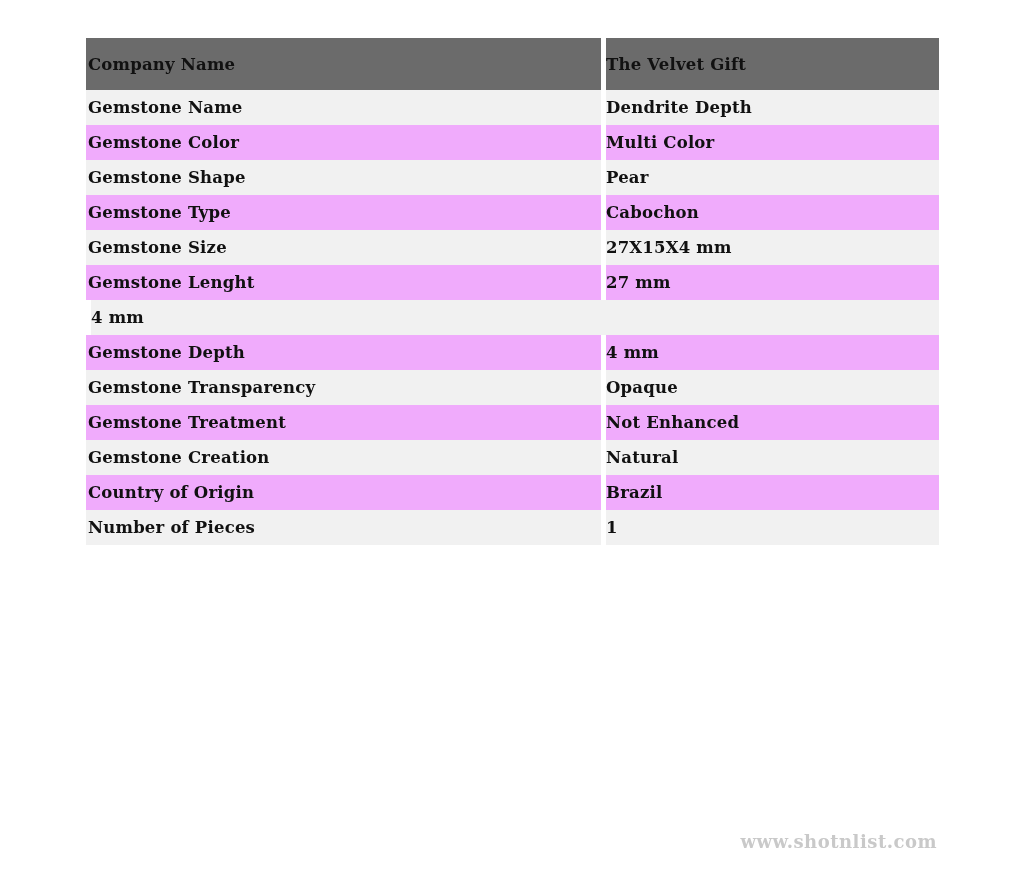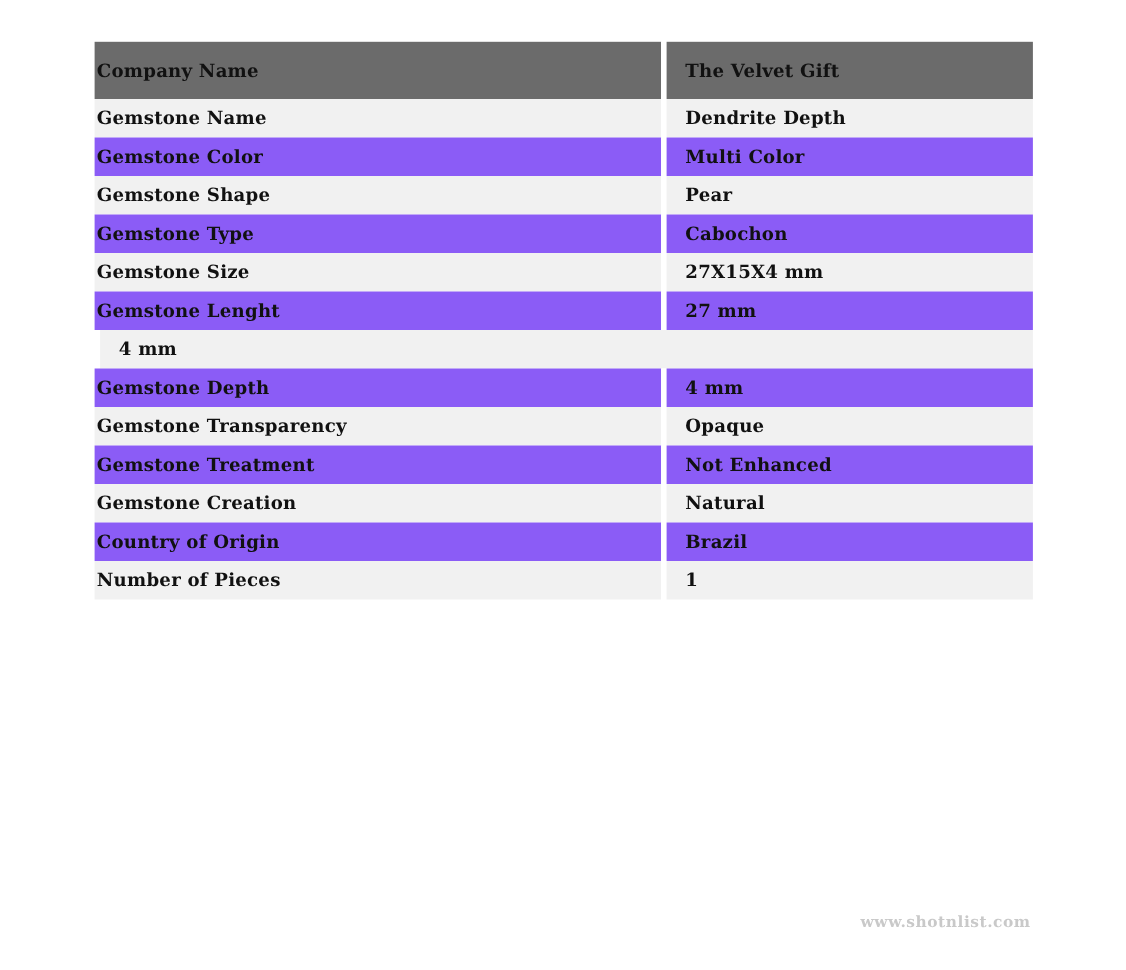--- a/index.html
+++ b/index.html
@@ -28,47 +28,46 @@
     height: 52px;
   }
   .cell {
     display: flex;
     align-items: center;
     font-weight: bold;
     font-size: 16.5px;
     color: #111111;
     letter-spacing: 0.2px;
     box-sizing: border-box;
-    background: #8b5cf6;
+    background: #f0abfc;
   }
   .cell.left {
     width: 515px;
     padding-left: 2px;
   }
   .gap {
     width: 5px;
     background: #ffffff;
   }
   .cell.right {
     flex: 1;
-    padding-left: 17px;
   }
   .row.header .cell {
     background: #6b6b6b;
   }
   .row:nth-child(even) .cell {
     background: #f1f1f1;
   }
   .watermark {
     position: absolute;
     right: 87px;
     top: 831px;
     font-family: "DejaVu Serif", serif;
     font-weight: bold;
-    font-size: 14px;
+    font-size: 18px;
     color: #c9c9c9;
     letter-spacing: 0.5px;
   }
 </style>
 </head>
 <body>
 
 <div class="spec-table">
 
   <div class="row header">

